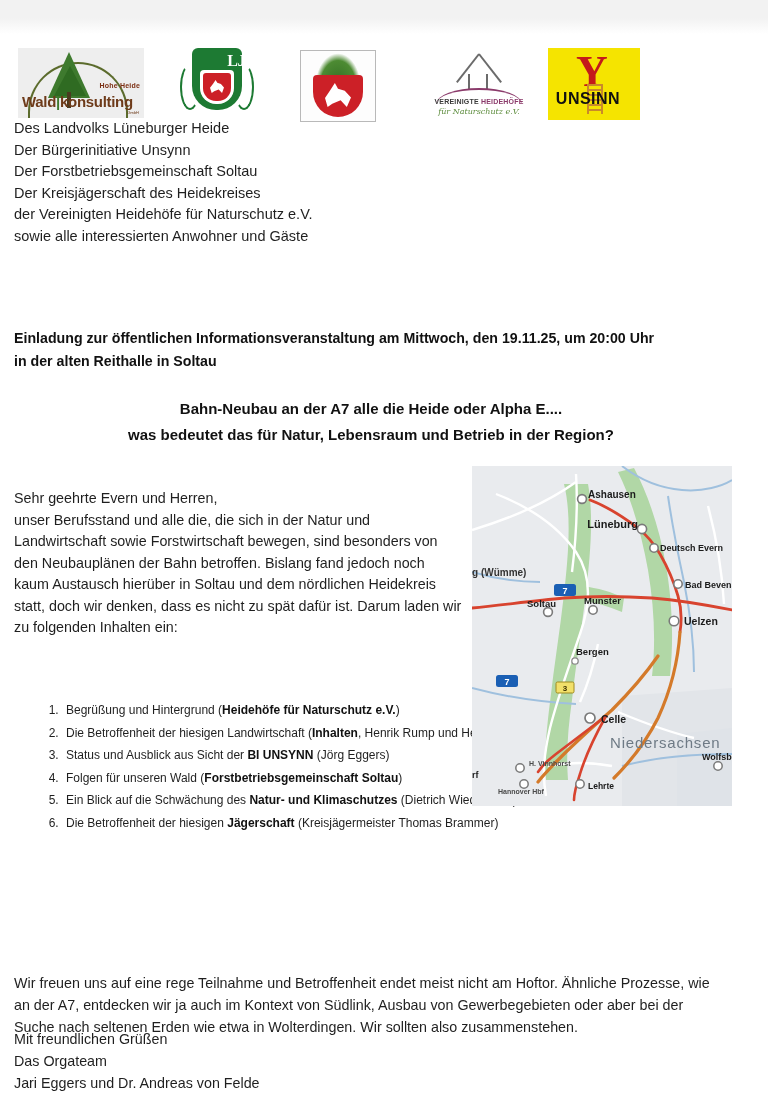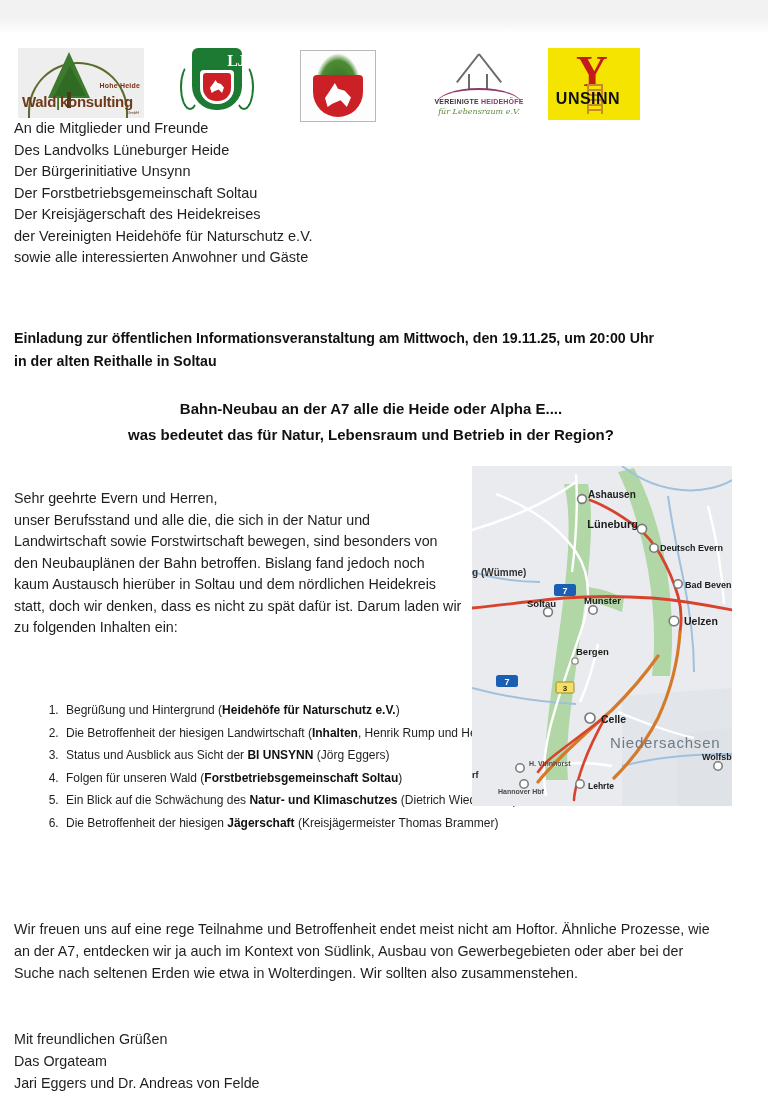--- a/index.html
+++ b/index.html
@@ -221,21 +221,21 @@
 
   ol.agenda {
     position: absolute; left: 34px; top: 700px; width: 700px;
     margin: 0; padding: 0 0 0 28px;
     font-size: 12px; line-height: 21.5px; color: #1f1f1f;
   }
   ol.agenda li { margin: 0 0 1px 0; padding-left: 4px; }
   ol.agenda li b { font-weight: 700; color: #111; }
 
   .closing {
-    position: absolute; left: 14px; top: 918px; width: 700px;
+    position: absolute; left: 14px; top: 972px; width: 700px;
     font-size: 14.3px; line-height: 22px; color: #1f1f1f;
   }
 
   .signoff {
     position: absolute; left: 14px; top: 1028px;
     font-size: 14.3px; line-height: 22px; color: #1f1f1f;
   }
   .signoff div { white-space: nowrap; }
 
   
@@ -278,32 +278,31 @@
       <div class="disc"></div>
     </div>
 
     <div class="logo" id="logo-vhh">
       <div class="roof-l"></div>
       <div class="roof-r"></div>
       <div class="post a"></div>
       <div class="post b"></div>
       <div class="swoosh"></div>
       <div class="t1"><span>VEREINIGTE </span><em>HEIDEHÖFE</em></div>
-      <div class="t2">für Lebensraum e.V.</div>
+      <div class="t2">für Naturschutz e.V.</div>
     </div>
 
     <div class="logo" id="logo-uns">
       <div class="vy">Y</div>
       <div class="ladder"></div>
       <div class="word">UNSINN</div>
     </div>
   </div>
 
   <div class="addr">
-    <div>An die Mitglieder und Freunde</div>
     <div>Des Landvolks Lüneburger Heide</div>
     <div>Der Bürgerinitiative Unsynn</div>
     <div>Der Forstbetriebsgemeinschaft Soltau</div>
     <div>Der Kreisjägerschaft des Heidekreises</div>
     <div>der Vereinigten Heidehöfe für Naturschutz e.V.</div>
     <div>sowie alle interessierten Anwohner und Gäste</div>
   </div>
 
 
   <div class="invite">Einladung zur öffentlichen Informationsveranstaltung am Mittwoch, den 19.11.25, um 20:00 Uhr in der alten Reithalle in Soltau</div>

